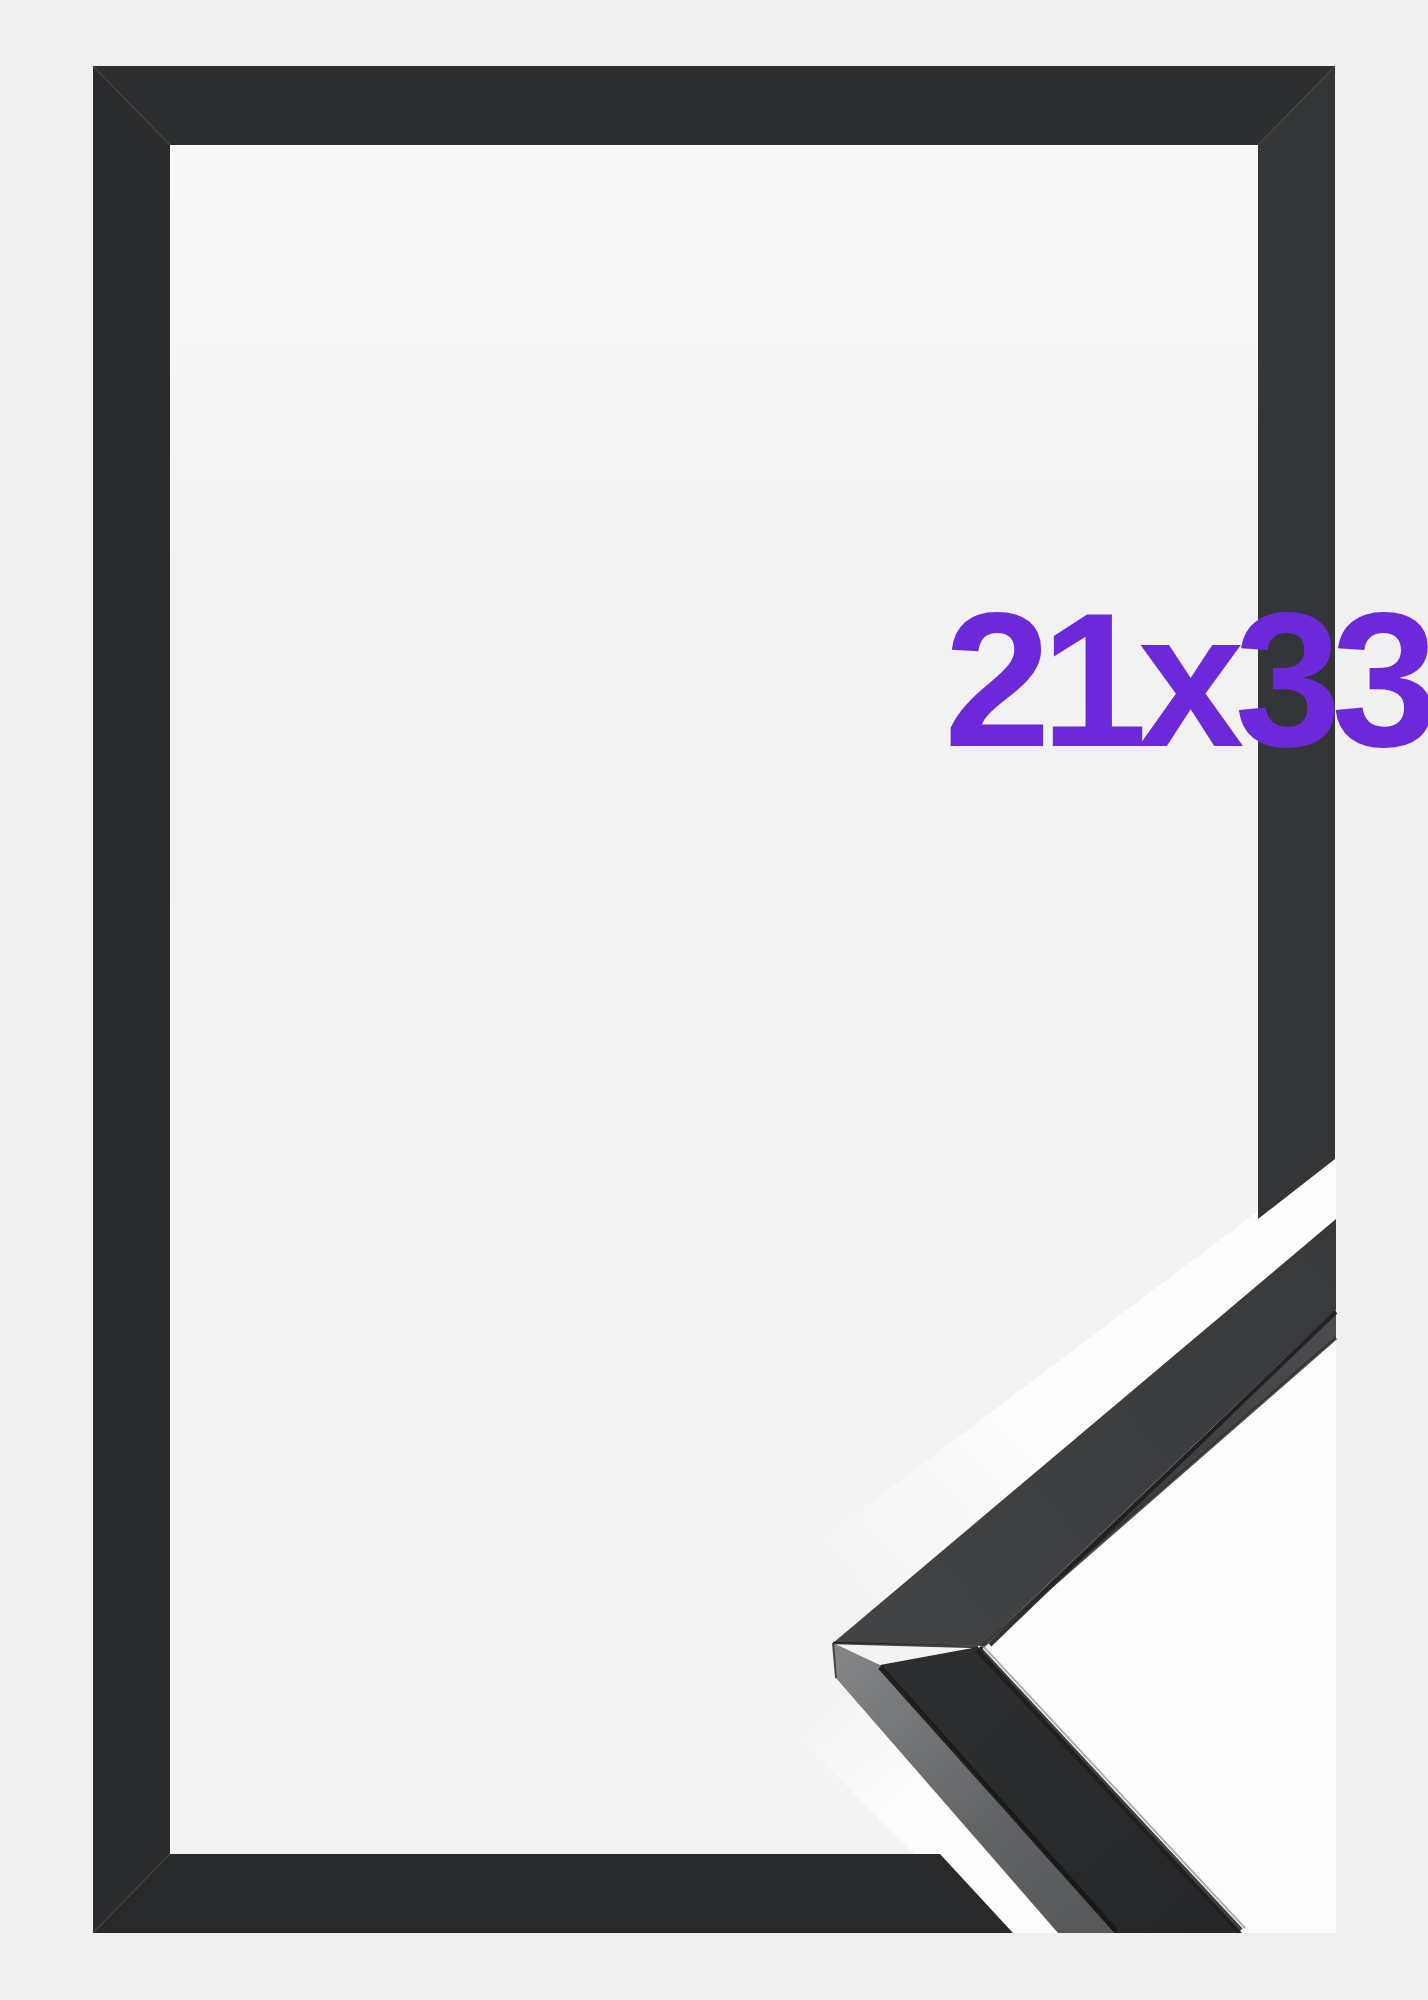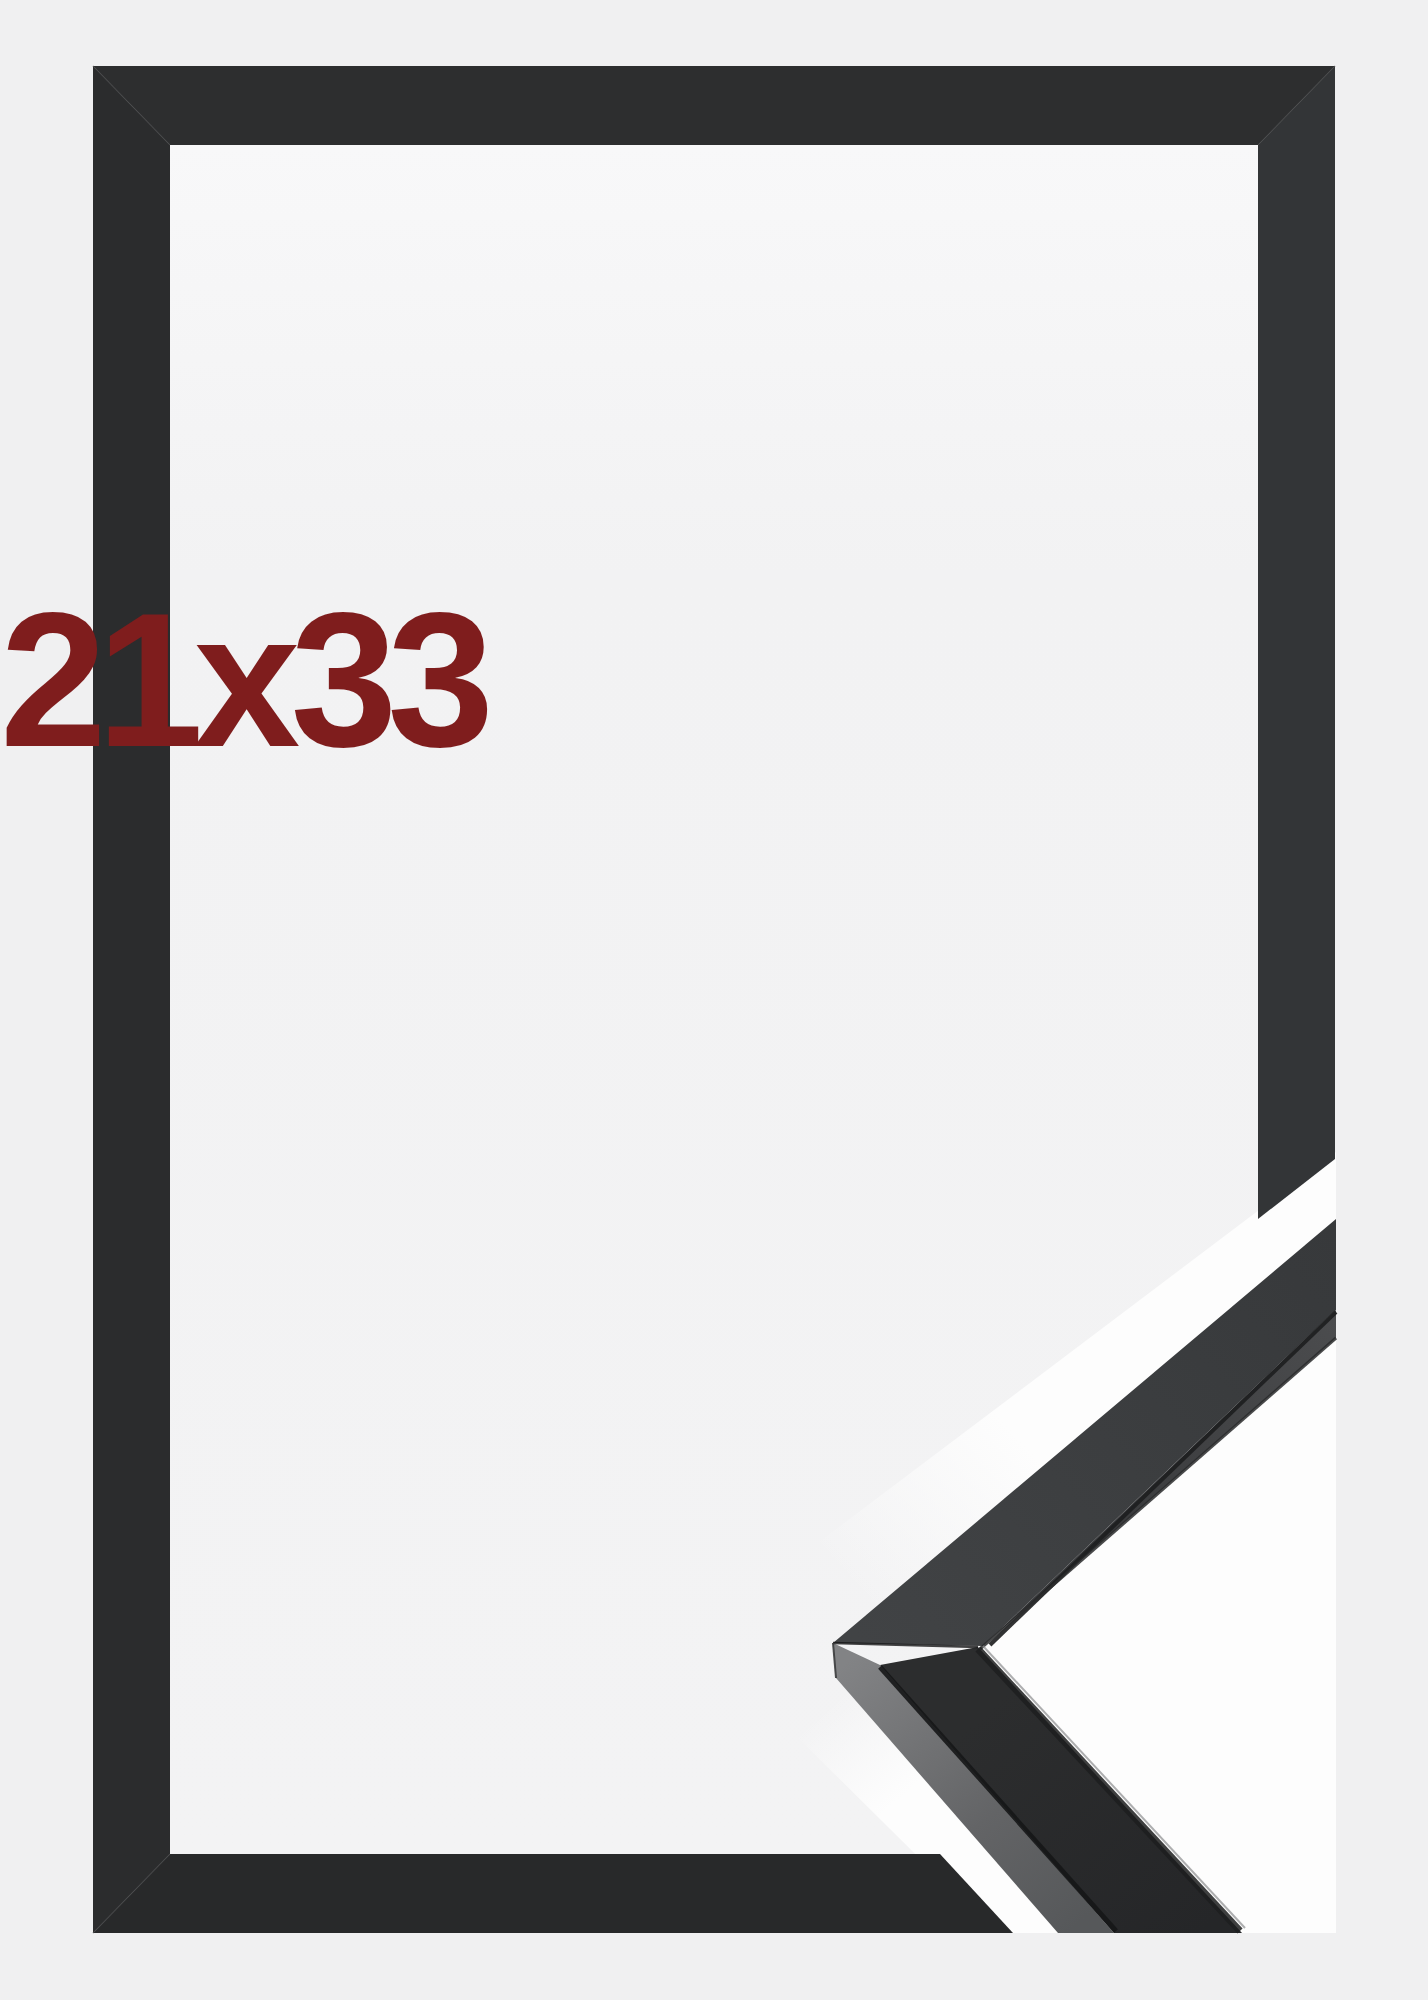--- a/index.html
+++ b/index.html
@@ -7,26 +7,26 @@
     position:relative;
     width:1428px;height:2000px;
     background:#f0f0f1;
     overflow:hidden;
     font-family:"Liberation Sans","DejaVu Sans",sans-serif;
   }
   .frame-art{position:absolute;left:0;top:0;width:1428px;height:2000px;display:block;}
   .size-label{
     position:absolute;
     left:0;top:584px;width:1428px;
-    text-align:left;
+    text-align:right;
     font-size:192px;
     font-weight:700;
     letter-spacing:-0.052em;
     line-height:1;
-    color:#7f1d1d;
+    color:#6d28d9;
     user-select:none;
   }
 </style>
 </head>
 <body>
 
 <div class="stage">
 
   <svg class="frame-art" viewBox="0 0 1428 2000" xmlns="http://www.w3.org/2000/svg">
     <defs>

